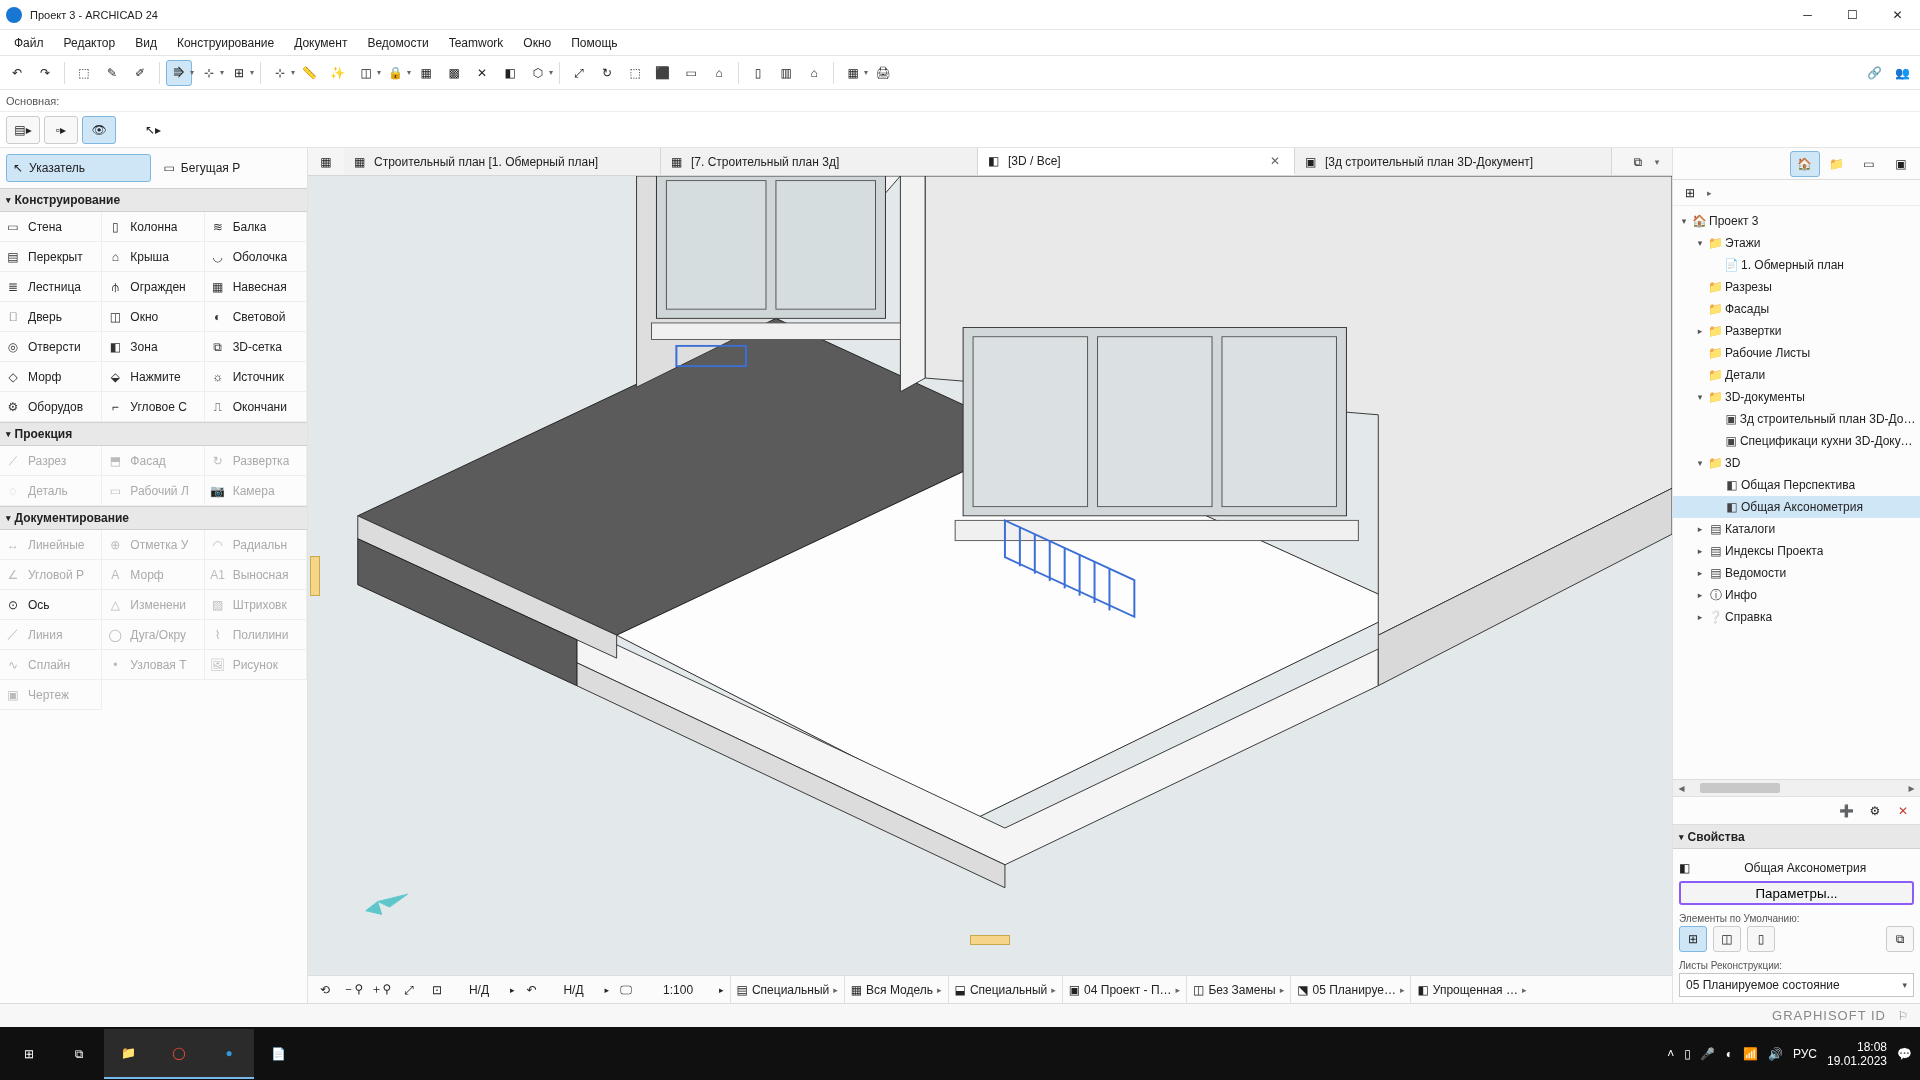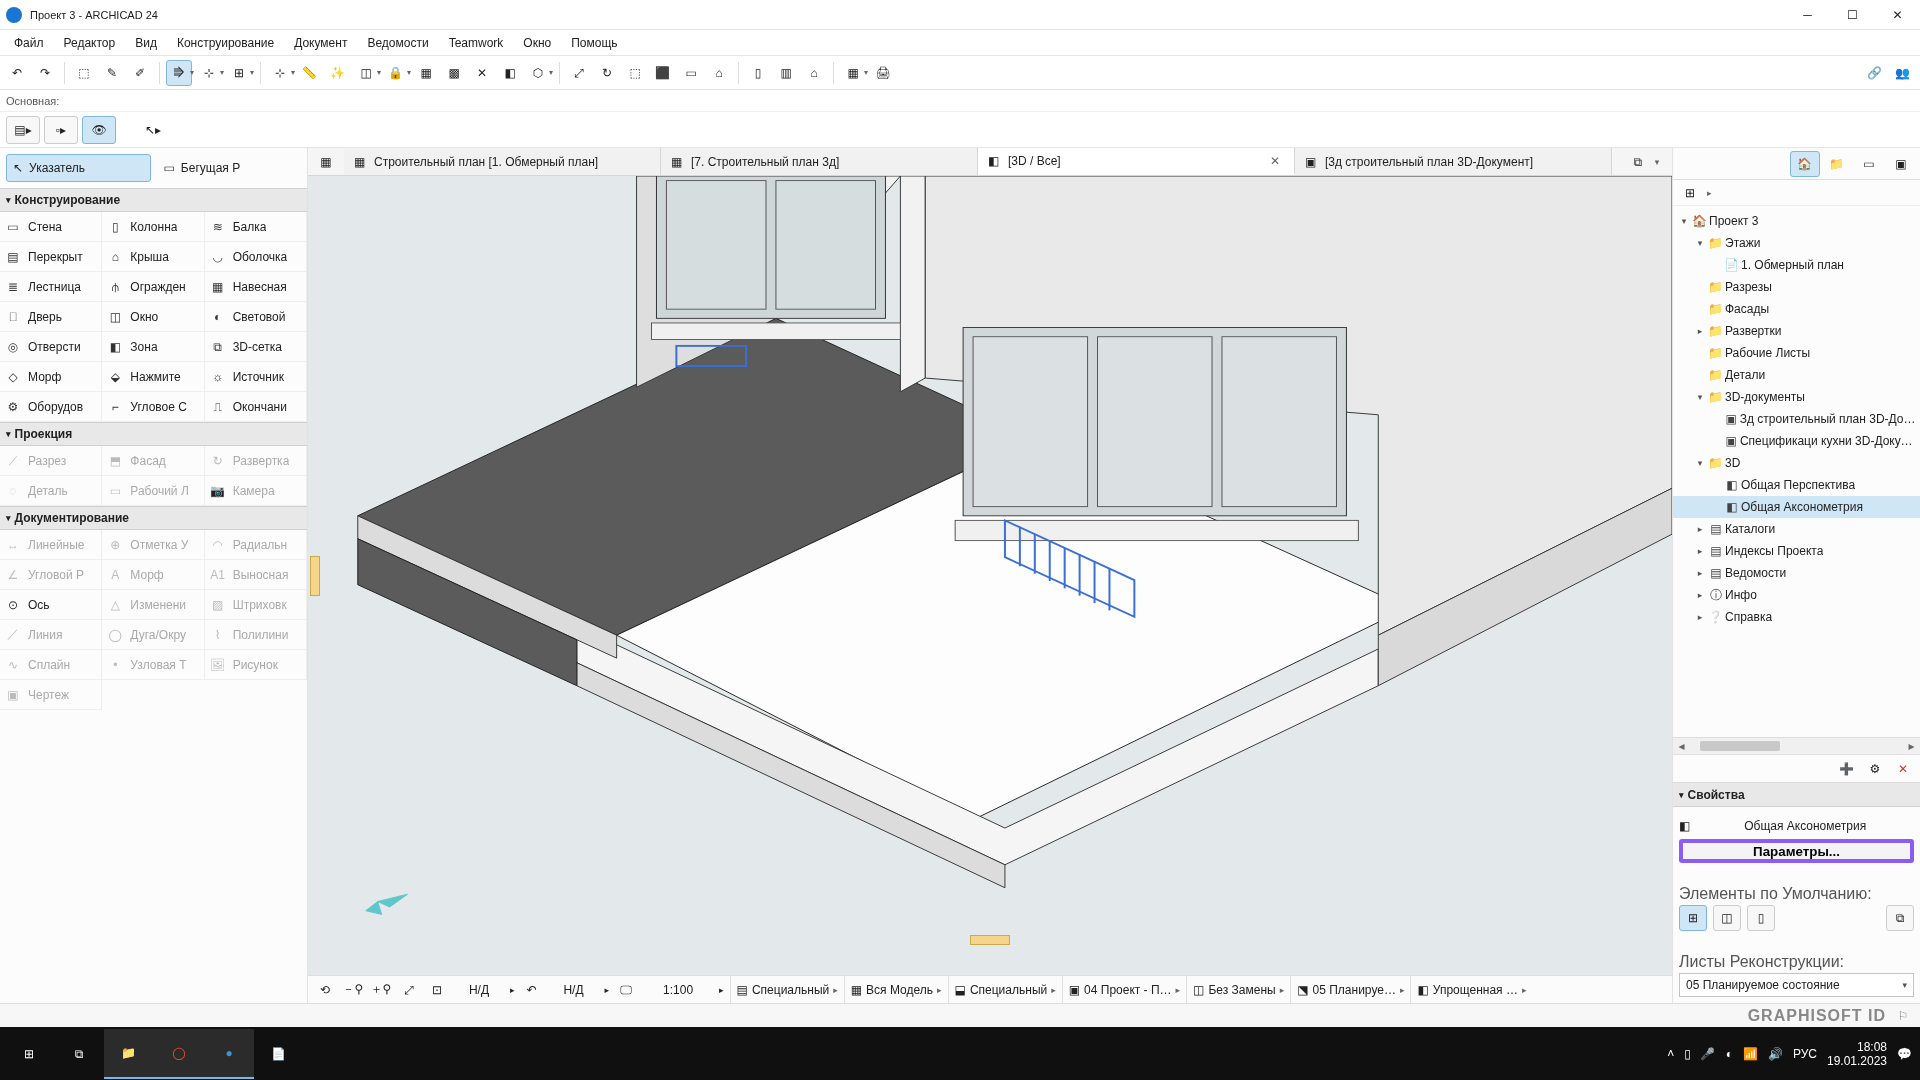--- a/index.html
+++ b/index.html
@@ -177,36 +177,36 @@
 
 .props {
   border-top:1px solid #ddd;
 }
 .props-header {
   height:24px; background:#e8e8e8; display:flex; align-items:center; padding:0 6px; font-weight:600; border-bottom:1px solid #d0d0d0;
 }
 .props-body { padding:6px; }
 .props-row { display:flex; align-items:center; height:26px; gap:6px; }
 .props-btn {
-  width:100%; height:24px; border:4px solid #8b5cf6; background:#f4f4f4; border-radius:3px;font-weight:bold;
-}
-.sub-label { font-size:16px; color:#555; margin:22px 0 2px; }
+  width:100%; height:24px; border:2px solid #8b5cf6; background:#f4f4f4; border-radius:3px;
+}
+.sub-label { font-size:10px; color:#555; margin:8px 0 2px; }
 .el-row { display:flex; gap:6px; }
 .el-btn { width:28px; height:26px; border:1px solid #ccc; border-radius:3px; background:#f7f7f7; display:flex; align-items:center; justify-content:center; }
 .el-btn.sel { background:#cfe6f7; border-color:#7fb7e0; }
 .combo {
   width:100%; height:24px; border:1px solid #c4c4c4; display:flex; align-items:center; padding:0 6px; justify-content:space-between; background:#fff;
 }
 .combo .chev { font-size:9px; color:#555; }
 
 
 .statusbar {
   height:24px; border-top:1px solid #dcdcdc; display:flex; align-items:center; padding:0 8px; font-size:12px; background:#f7f7f7; color:#333;
 }
-.statusbar .graphisoft { margin-left:auto; color:#888; font-size:16px; letter-spacing:1px;font-weight:bold; }
+.statusbar .graphisoft { margin-left:auto; color:#888; font-size:13px; letter-spacing:1px; }
 
 
 .taskbar {
   height:53px; background:#101010; display:flex; align-items:center; padding:0 4px; color:#fff;
 }
 .tb-task { width:50px; height:50px; display:flex; align-items:center; justify-content:center; }
 .tb-task.active { background:#2b2b2b; border-bottom:2px solid #76b9ed; }
 .tb-sys { margin-left:auto; display:flex; align-items:center; gap:10px; padding-right:4px; font-size:12px; }
 .clock { text-align:right; line-height:14px; font-size:12px; }
 .scroll-h { height:17px; background:#f0f0f0; border-top:1px solid #ddd; display:flex; align-items:center; }

